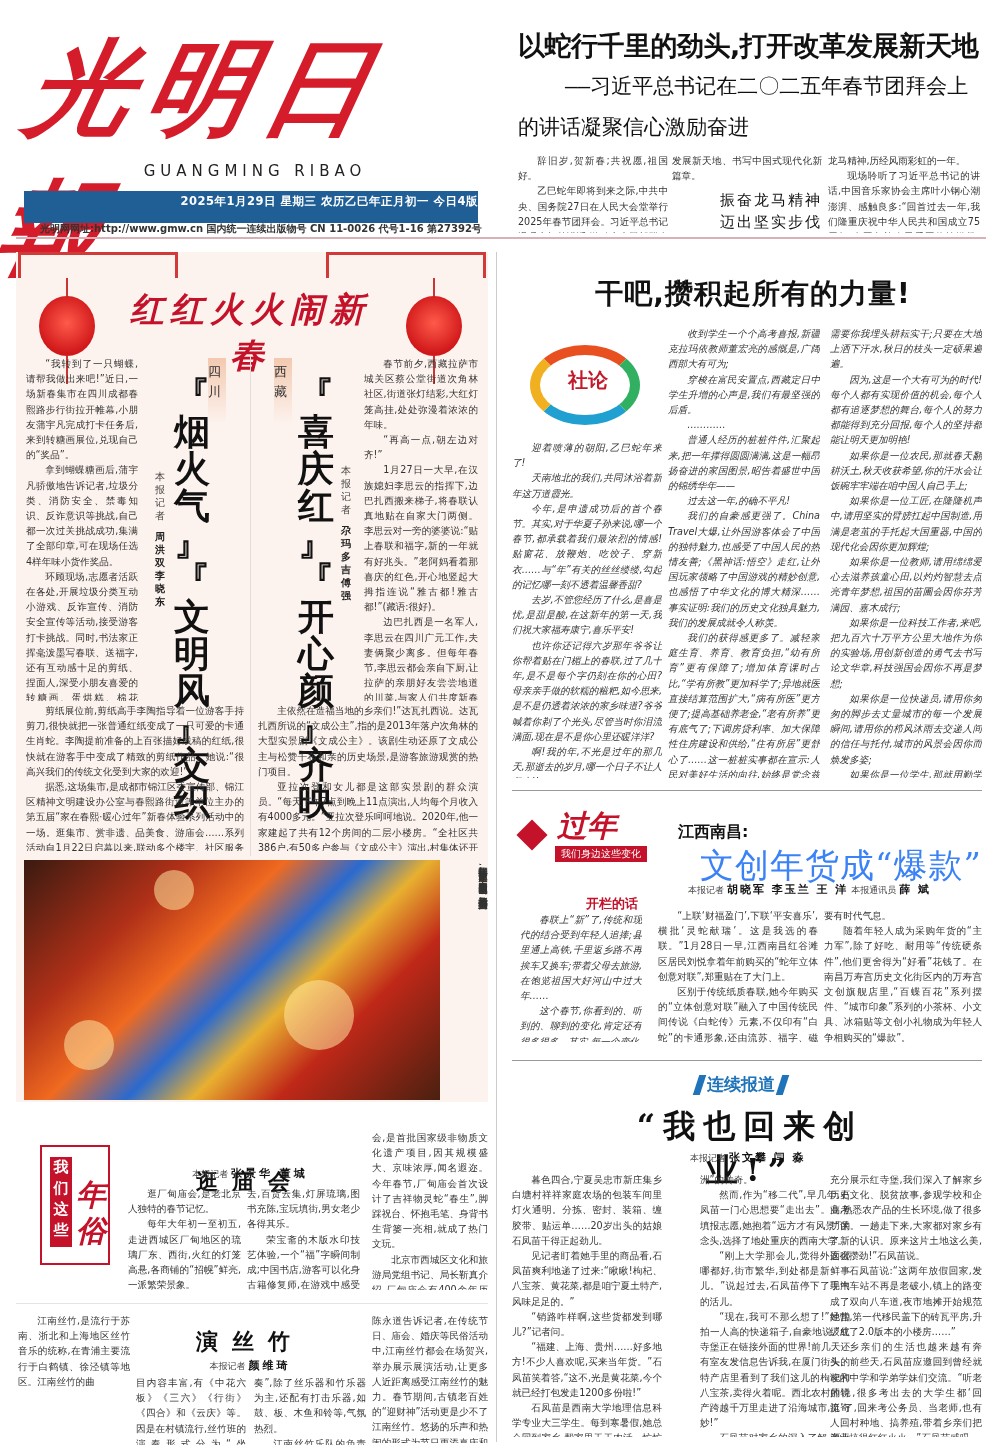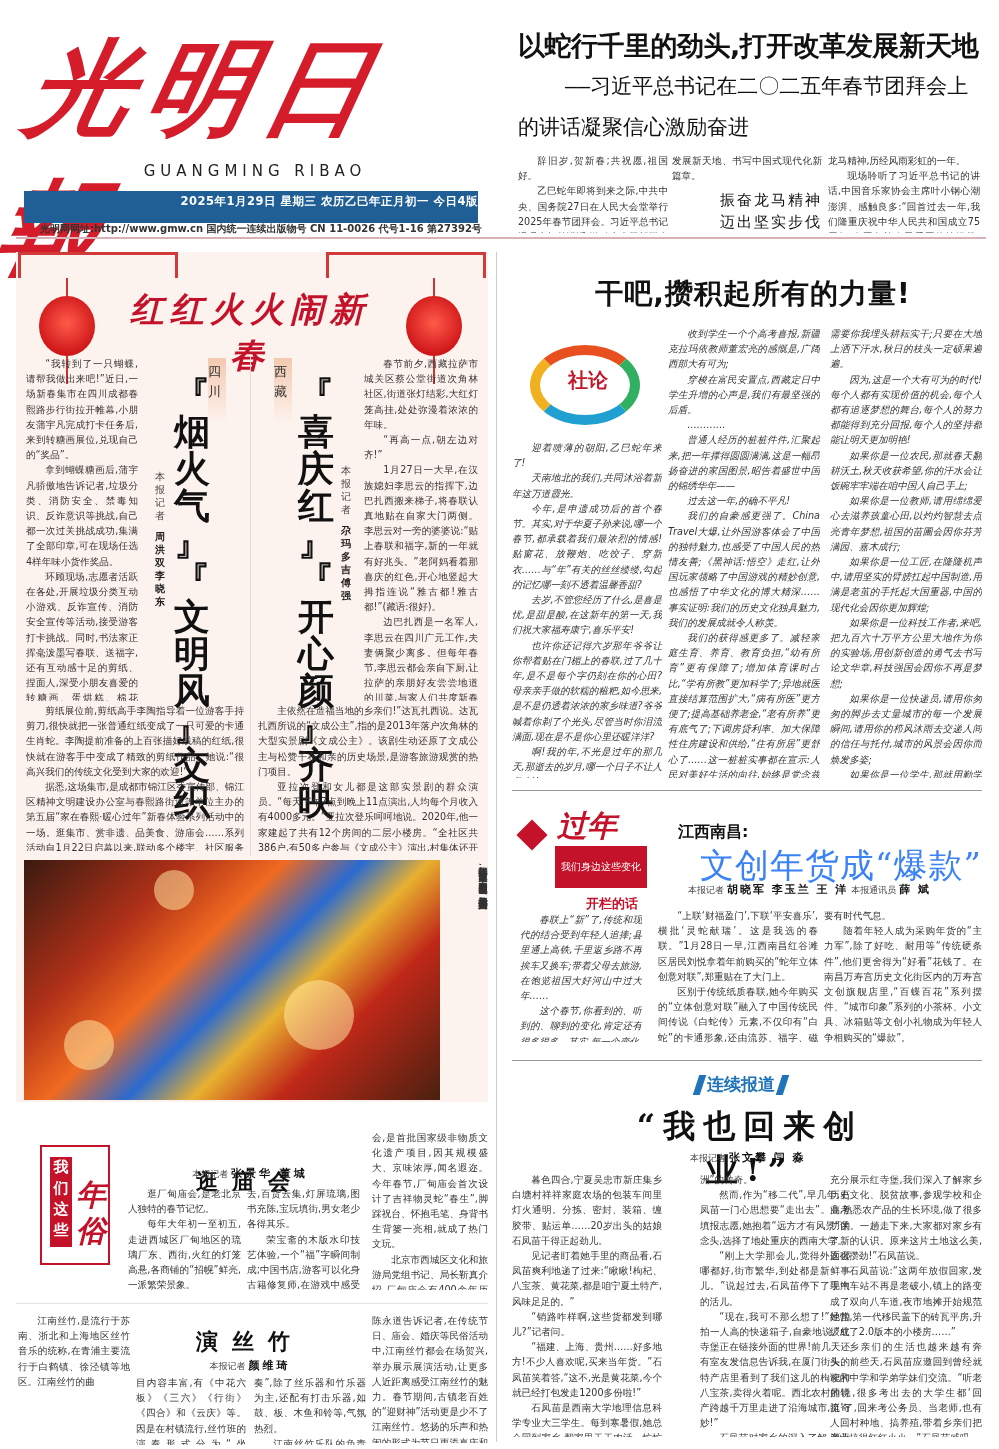--- a/index.html
+++ b/index.html
@@ -36,21 +36,21 @@
   .caption-v { left: 444px; top: 860px; width: 44px; height: 240px; font-size: 9px; line-height: 11px; color: #333; writing-mode: vertical-rl; }
 
   
   .editorial-title { left: 518px; top: 275px; width: 470px; text-align: center; font-size: 28px; font-weight: bold; color: #111; letter-spacing: 1px; }
   .sheln-logo { left: 530px; top: 345px; width: 110px; height: 80px; border-radius: 50%; border: 10px solid transparent; border-top-color: #e85020; border-left-color: #f0b020; border-bottom-color: #20a0d0; border-right-color: #30b060; }
   .sheln-text { left: 553px; top: 367px; width: 70px; text-align: center; font-size: 20px; font-weight: bold; color: #c21a2a; }
   .hr { height: 1px; background: #999; }
 
   .guonian-logo { left: 515px; top: 810px; width: 140px; height: 55px; }
   .guonian-big { font-size: 30px; color: #c4122a; font-family: "DejaVu Serif", serif; font-style: italic; font-weight: bold; }
-  .guonian-sub { font-size: 10px; color: #fff; background: #c4122a; padding: 14px 6px; display: inline-block; }
+  .guonian-sub { font-size: 10px; color: #fff; background: #c4122a; padding: 1px 6px; display: inline-block; }
   .knot { width: 22px; height: 22px; background: #c4122a; transform: rotate(45deg); }
 
   .nanchang-kicker { left: 678px; top: 822px; font-size: 16px; font-weight: bold; color: #111; }
   .nanchang-title { left: 700px; top: 843px; font-size: 34px; font-weight: normal; color: #3b82f6; font-family: "DejaVu Serif", serif; letter-spacing: 1px; }
   .byline { font-size: 9px; color: #444; }
   .byline b { font-size: 11px; color: #111; letter-spacing: 2px; font-family: "DejaVu Serif", serif; }
 
   .opening-title { left: 552px; top: 895px; width: 120px; text-align: center; font-size: 13px; font-weight: bold; color: #c4122a; }
 
   .series-tag { left: 692px; top: 1073px; font-size: 17px; font-weight: bold; color: #1f73b8; }
@@ -202,22 +202,22 @@
   <p>普通人经历的桩桩件件,汇聚起来,把一年撑得圆圆满满,这是一幅昂扬奋进的家国图景,昭告着盛世中国的锦绣华年——</p>
   <p>过去这一年,的确不平凡!</p>
   <p>我们的自豪感更强了。China Travel大爆,让外国游客体会了中国的独特魅力,也感受了中国人民的热情友善;《黑神话:悟空》走红,让外国玩家领略了中国游戏的精妙创意,也感悟了中华文化的博大精深……事实证明:我们的历史文化独具魅力,我们的发展成就令人称羡。</p>
   <p>我们的获得感更多了。减轻家庭生育、养育、教育负担,“幼有所育”更有保障了;增加体育课时占比,“学有所教”更加科学了;异地就医直接结算范围扩大,“病有所医”更方便了;提高基础养老金,“老有所养”更有底气了;下调房贷利率、加大保障性住房建设和供给,“住有所居”更舒心了……这一桩桩实事都在宣示:人民对美好生活的向往,始终是党念兹在兹的“心头事”,群众的“民生清单”始终是党和政府的“责任清单”。</p>
 
 </div>
 <div class="col body-text" style="left:830px;top:326px;width:152px;height:452px;font-style:italic;">
   <div>需要你我埋头耕耘实干;只要在大地上洒下汗水,秋日的枝头一定硕果遍遍。</div>
   <p>因为,这是一个大有可为的时代!每个人都有实现价值的机会,每个人都有追逐梦想的舞台,每个人的努力都能得到充分回报,每个人的坚持都能让明天更加明艳!</p>
   <p>如果你是一位农民,那就春天翻耕沃土,秋天收获希望,你的汗水会让饭碗牢牢端在咱中国人自己手上;</p>
+  <p>如果你是一位工匠,在隆隆机声中,请用坚实的臂膀扛起中国制造,用满是老茧的手托起大国重器,中国的现代化会因你更加辉煌;</p>
   <p>如果你是一位教师,请用绵绵爱心去滋养孩童心田,以灼灼智慧去点亮青年梦想,祖国的苗圃会因你芬芳满园、嘉木成行;</p>
-  <p>如果你是一位工匠,在隆隆机声中,请用坚实的臂膀扛起中国制造,用满是老茧的手托起大国重器,中国的现代化会因你更加辉煌;</p>
   <p>如果你是一位科技工作者,来吧,把九百六十万平方公里大地作为你的实验场,用创新创造的勇气去书写论文华章,科技强国会因你不再是梦想;</p>
   <p>如果你是一位快递员,请用你匆匆的脚步去丈量城市的每一个发展瞬间,请用你的栉风沐雨去交递人间的信任与托付,城市的风景会因你而焕发多姿;</p>
   <p>如果你是一位学生,那就用勤学好思去汲取智慧,用创新实践去探索未知,请静寂宽的求学历程必将换来未来世界的万紫千红;</p>
 
 </div>
 
 <div class="abs hr" style="left:512px;top:790px;width:470px;"></div>
 
 <div class="abs guonian-logo">
   <div class="knot" style="position:absolute;left:6px;top:14px;"></div>

